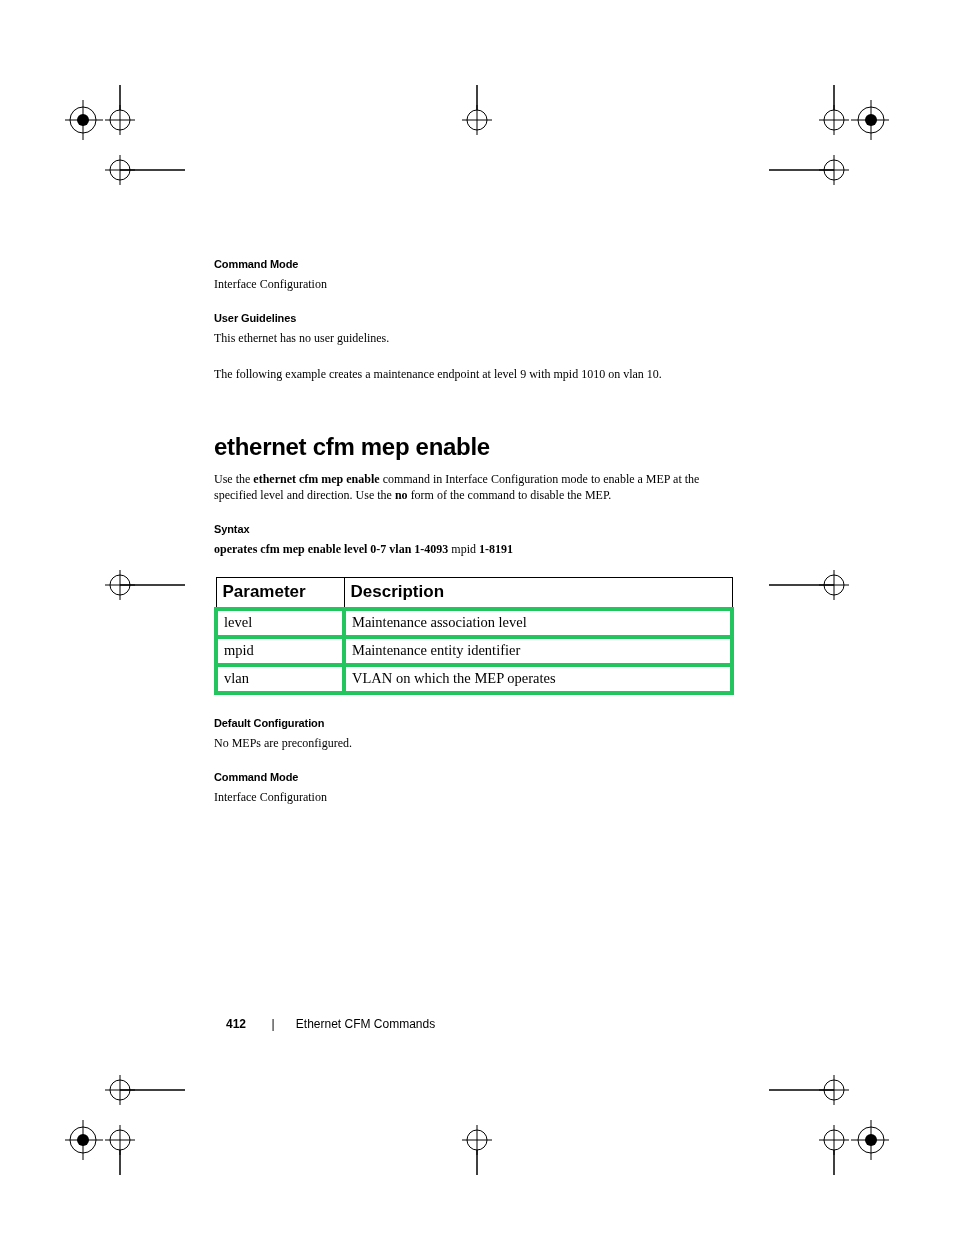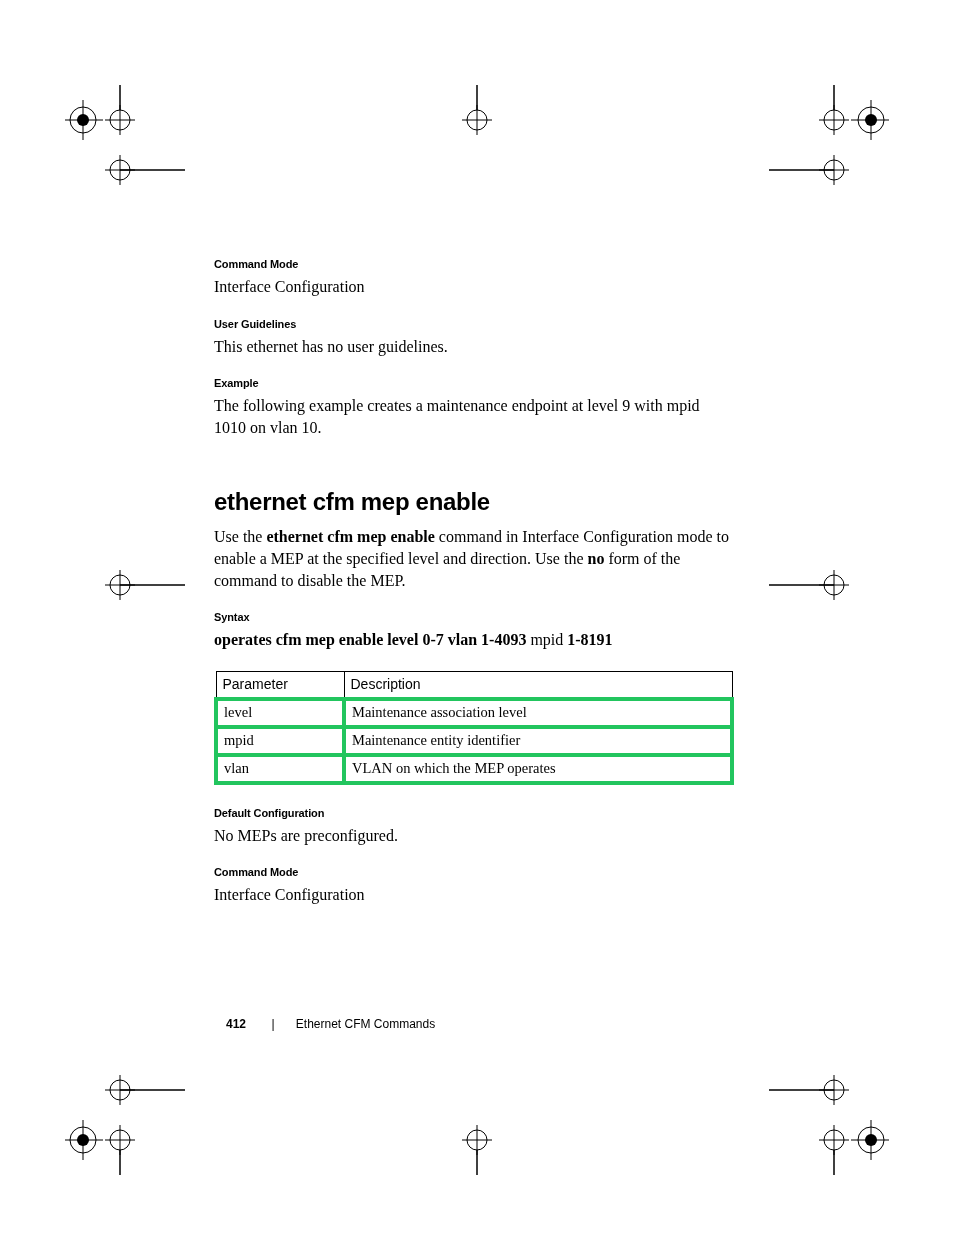--- a/index.html
+++ b/index.html
@@ -27,39 +27,39 @@
   }
   .command-title {
     font-family: "Helvetica Neue", Helvetica, Arial, sans-serif;
     font-weight: bold;
     font-size: 24px;
     margin: 50px 0 10px 0;
     letter-spacing: -0.3px;
   }
   .body-text {
     font-family: Georgia, "Times New Roman", serif;
-    font-size: 16px;
+    font-size: 12px;
     line-height: 1.35;
     margin: 0 0 20px 0;
   }
   .bold-inline { font-weight: bold; }
   .italic-inline { }
   table.param-table {
     border-collapse: collapse;
     width: 100%;
     margin: 4px 0 22px 0;
     font-size: 14.5px;
   }
   table.param-table th {
     font-family: "Helvetica Neue", Helvetica, Arial, sans-serif;
-    font-weight: normal;
+    font-weight: bold;
     text-align: left;
     border: 1px solid #000;
     padding: 4px 6px 5px 6px;
-    font-size: 14px;
+    font-size: 17px;
   }
   table.param-table td {
     font-family: Georgia, "Times New Roman", serif;
     border: 4px solid #22c55e;
     padding: 3px 6px 4px 6px;
   }
   table.param-table col.left { width: 128px; }
 
   .footer {
     position: absolute;
@@ -189,21 +189,20 @@
 </div>
 
 <div class="page-content">
 
   <div class="section-heading">Command Mode</div>
   <p class="body-text">Interface Configuration</p>
 
   <div class="section-heading">User Guidelines</div>
   <p class="body-text">This ethernet has no user guidelines.</p>
 
-  <div class="section-heading">Example</div>
   <p class="body-text">The following example creates a maintenance endpoint at level 9 with mpid 1010 on vlan 10.</p>
 
   <h2 class="command-title">ethernet cfm mep enable</h2>
   <p class="body-text">
     <span>Use the </span><span class="bold-inline">ethernet cfm mep enable</span><span> command in Interface Configuration mode to enable a MEP at the specified level and direction. Use the </span><span class="bold-inline">no</span><span> form of the command to disable the MEP.</span>
   </p>
 
   <div class="section-heading">Syntax</div>
   <p class="body-text">
     <span class="bold-inline">operates cfm mep enable level </span><span class="bold-inline italic-inline">0-7</span><span class="bold-inline"> vlan </span><span class="bold-inline italic-inline">1-4093</span><span> mpid </span><span class="bold-inline italic-inline">1-8191</span>

